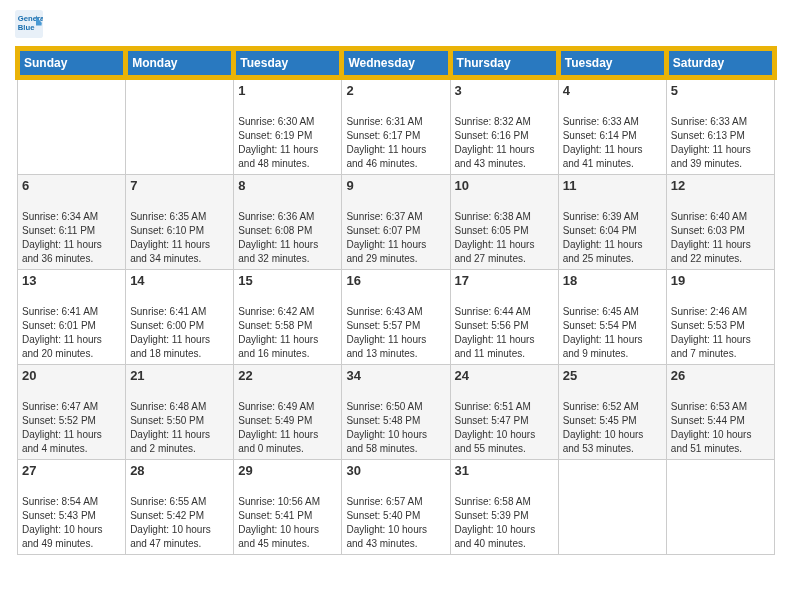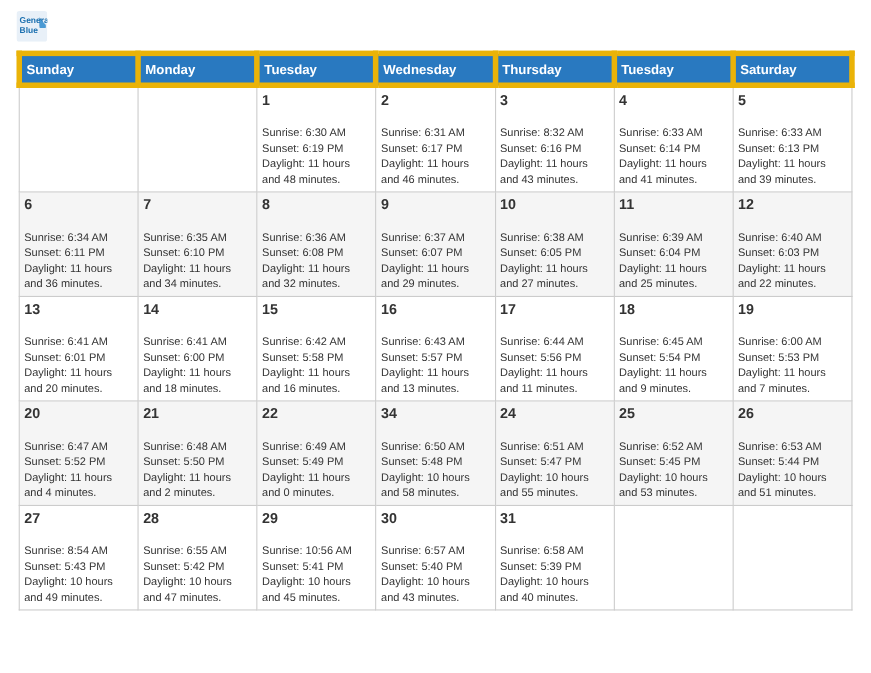--- a/index.html
+++ b/index.html
@@ -230,21 +230,21 @@
 Daylight: 11 hours and 11 minutes.</div>
           </td>
           <td>
             <span class="day-number">18</span>
             <div class="day-info">Sunrise: 6:45 AM
 Sunset: 5:54 PM
 Daylight: 11 hours and 9 minutes.</div>
           </td>
           <td>
             <span class="day-number">19</span>
-            <div class="day-info">Sunrise: 6:00 AM
+            <div class="day-info">Sunrise: 2:46 AM
 Sunset: 5:53 PM
 Daylight: 11 hours and 7 minutes.</div>
           </td>
         </tr>
         <tr>
           <td>
             <span class="day-number">20</span>
             <div class="day-info">Sunrise: 6:47 AM
 Sunset: 5:52 PM
 Daylight: 11 hours and 4 minutes.</div>

